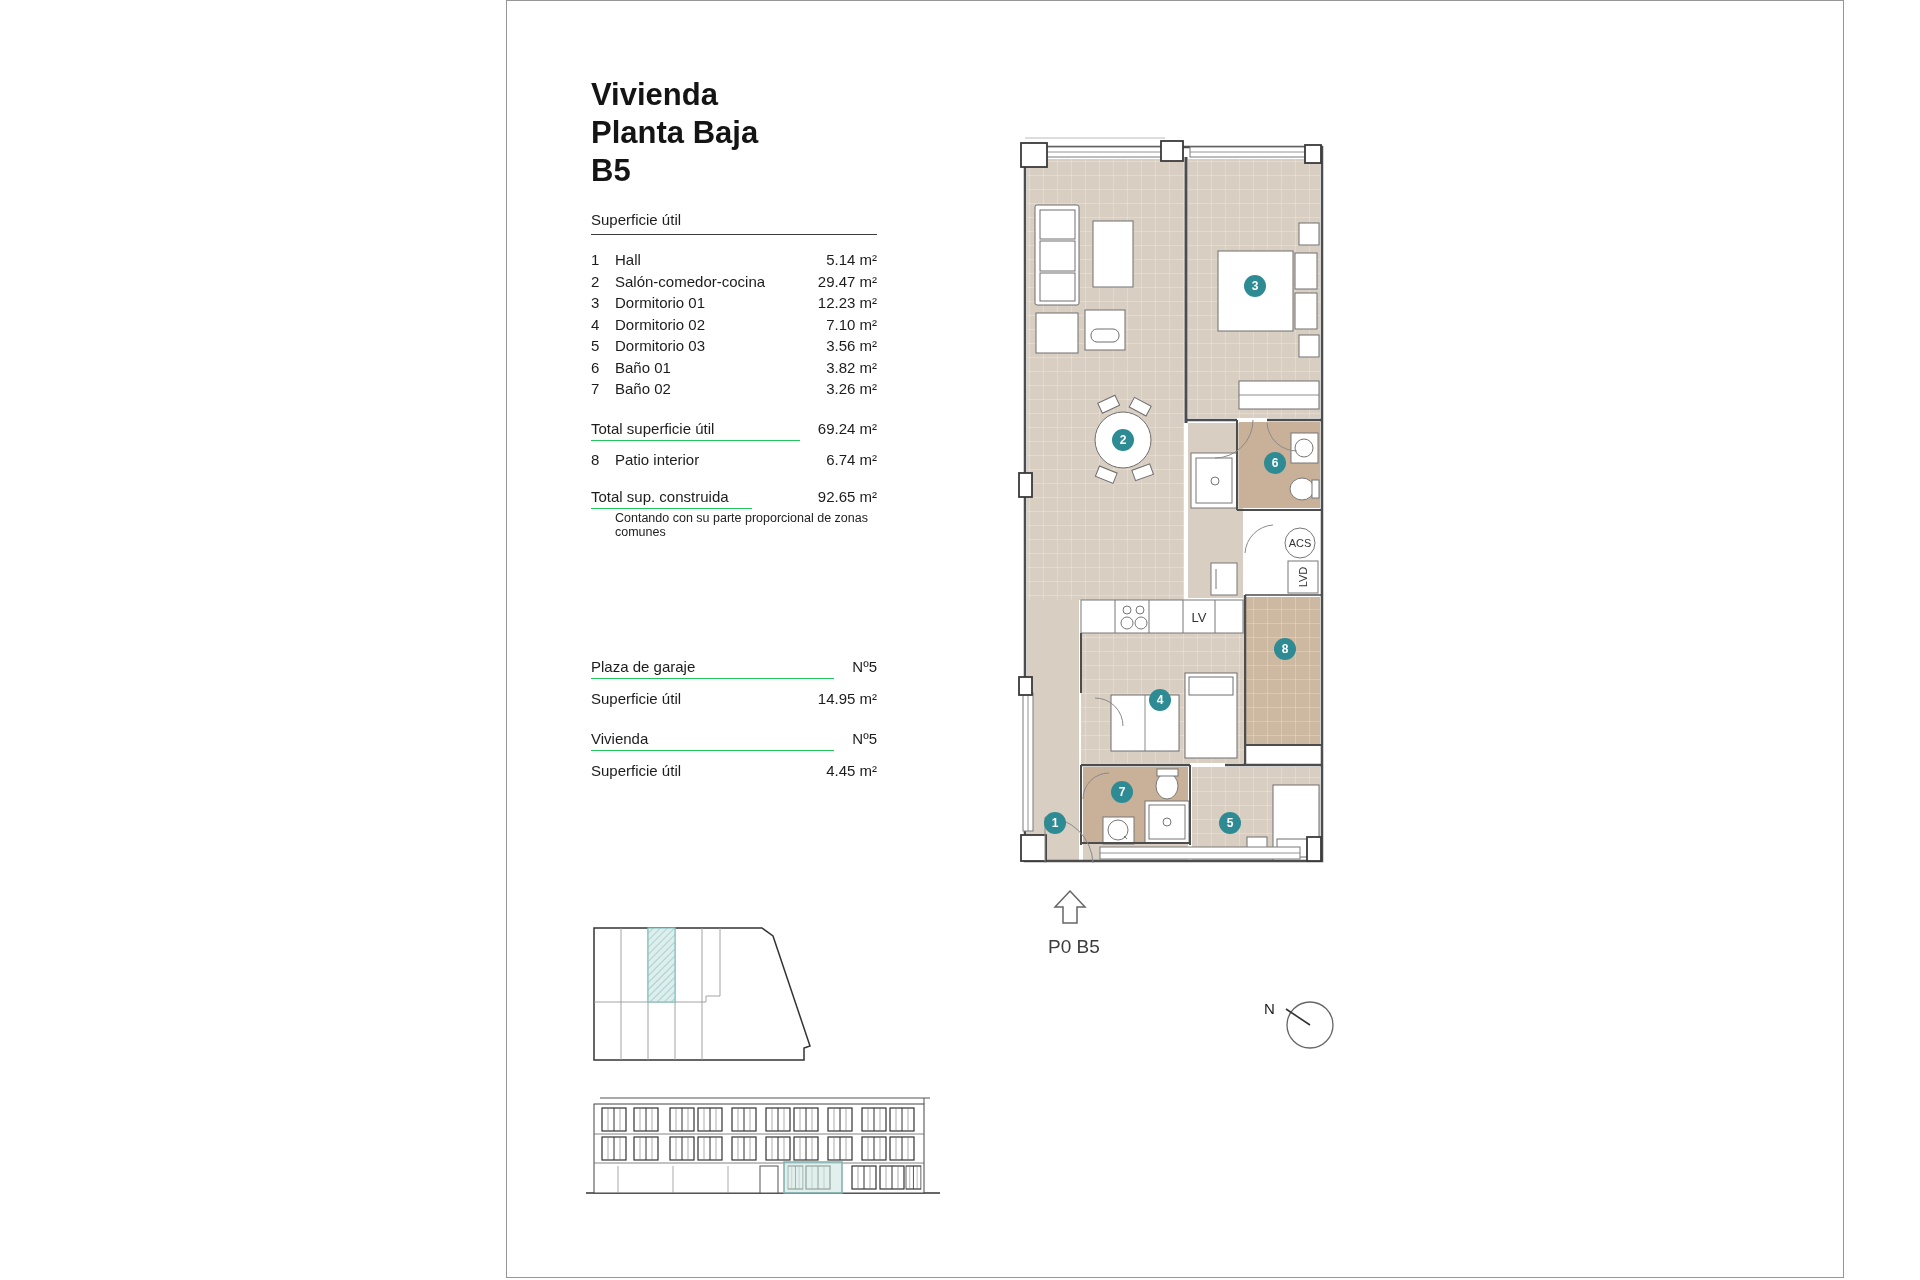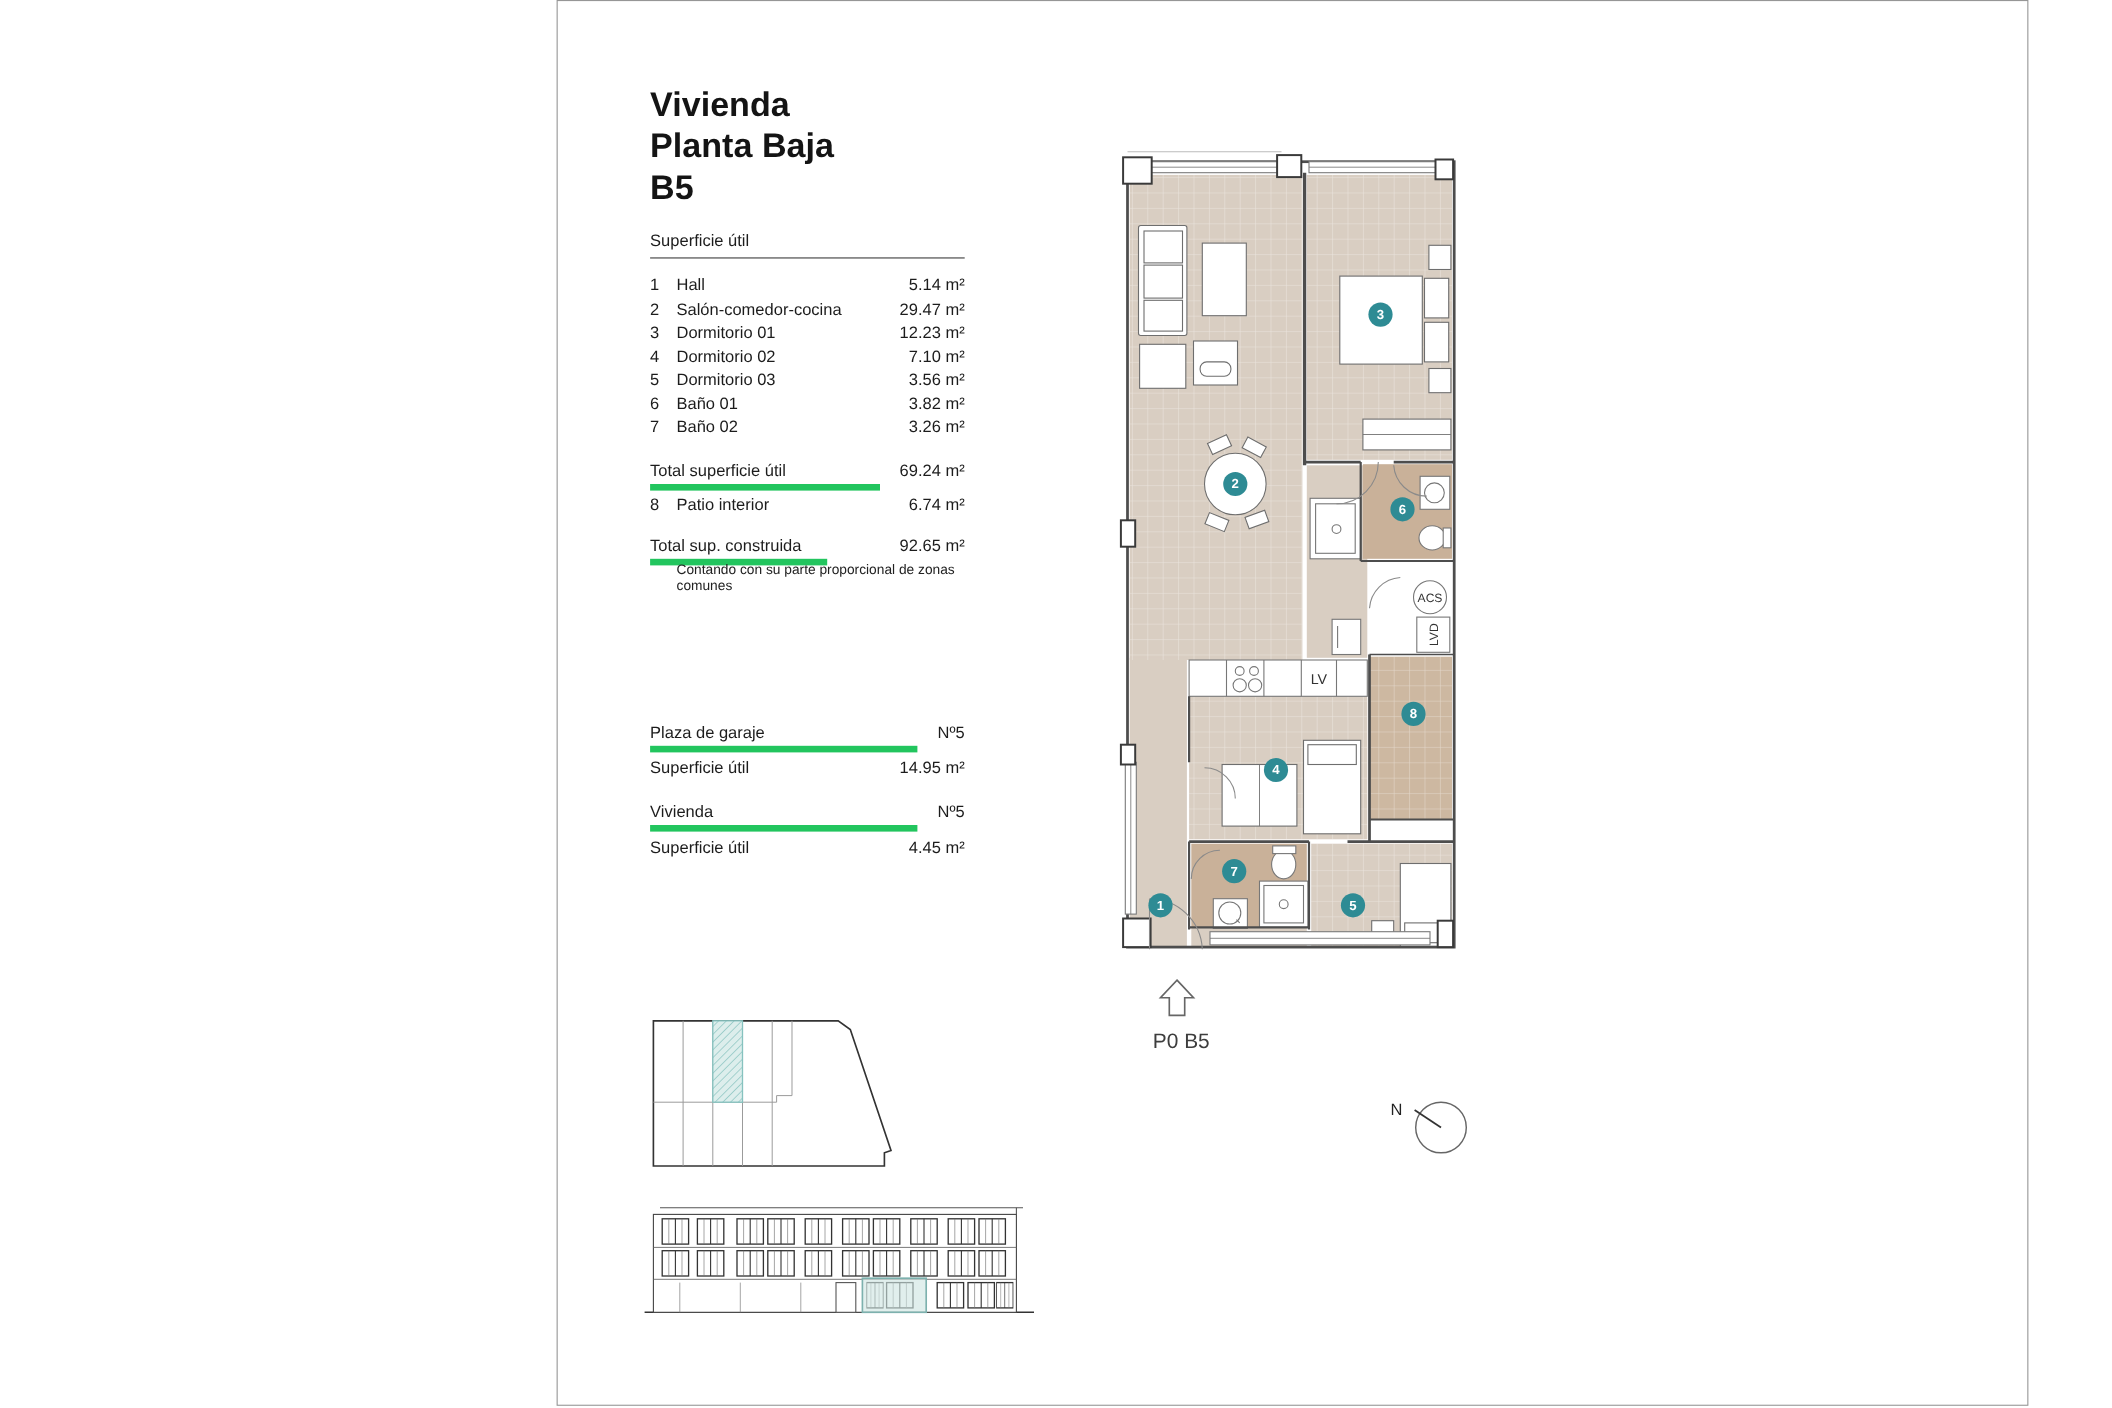--- a/index.html
+++ b/index.html
@@ -11,21 +11,21 @@
          font-weight:bold;color:#141414;}
   
   .tbl{position:absolute;left:591px;top:211px;width:286px;font-size:15px;}
   .t-head{height:21px;border-bottom:1px solid #3c3c3c;padding-bottom:2px;}
   .t-rows{margin-top:16px;}
   .t-row{display:flex;height:21.5px;align-items:baseline;}
   .t-row .num{width:24px;flex:none;}
   .t-row .lbl{flex:1;}
   .t-row .val{margin-left:auto;text-align:right;}
   .total-row{position:absolute;left:591px;width:286px;display:flex;font-size:15px;align-items:baseline;}
-  .total-row .lbl{flex:1;border-bottom:6px solid #22c55e;padding-bottom:3px;}
+  .total-row .lbl{flex:1;border-bottom:1px solid #22c55e;padding-bottom:3px;}
   .total-row .val{margin-left:18px;text-align:right;}
   .plain-row{position:absolute;left:591px;width:286px;display:flex;font-size:15px;}
   .plain-row .num{width:24px;flex:none;}
   .plain-row .val{margin-left:auto;}
   .note{position:absolute;left:591px;top:511px;width:300px;font-size:12.5px;color:#222;margin-left:24px;}
   
   svg text{font-family:"Liberation Sans","DejaVu Sans",sans-serif;}
   .room{fill:var(--room-fill);}
   .wet{fill:var(--wet-fill);}
   .patio{fill:var(--patio-fill);}

